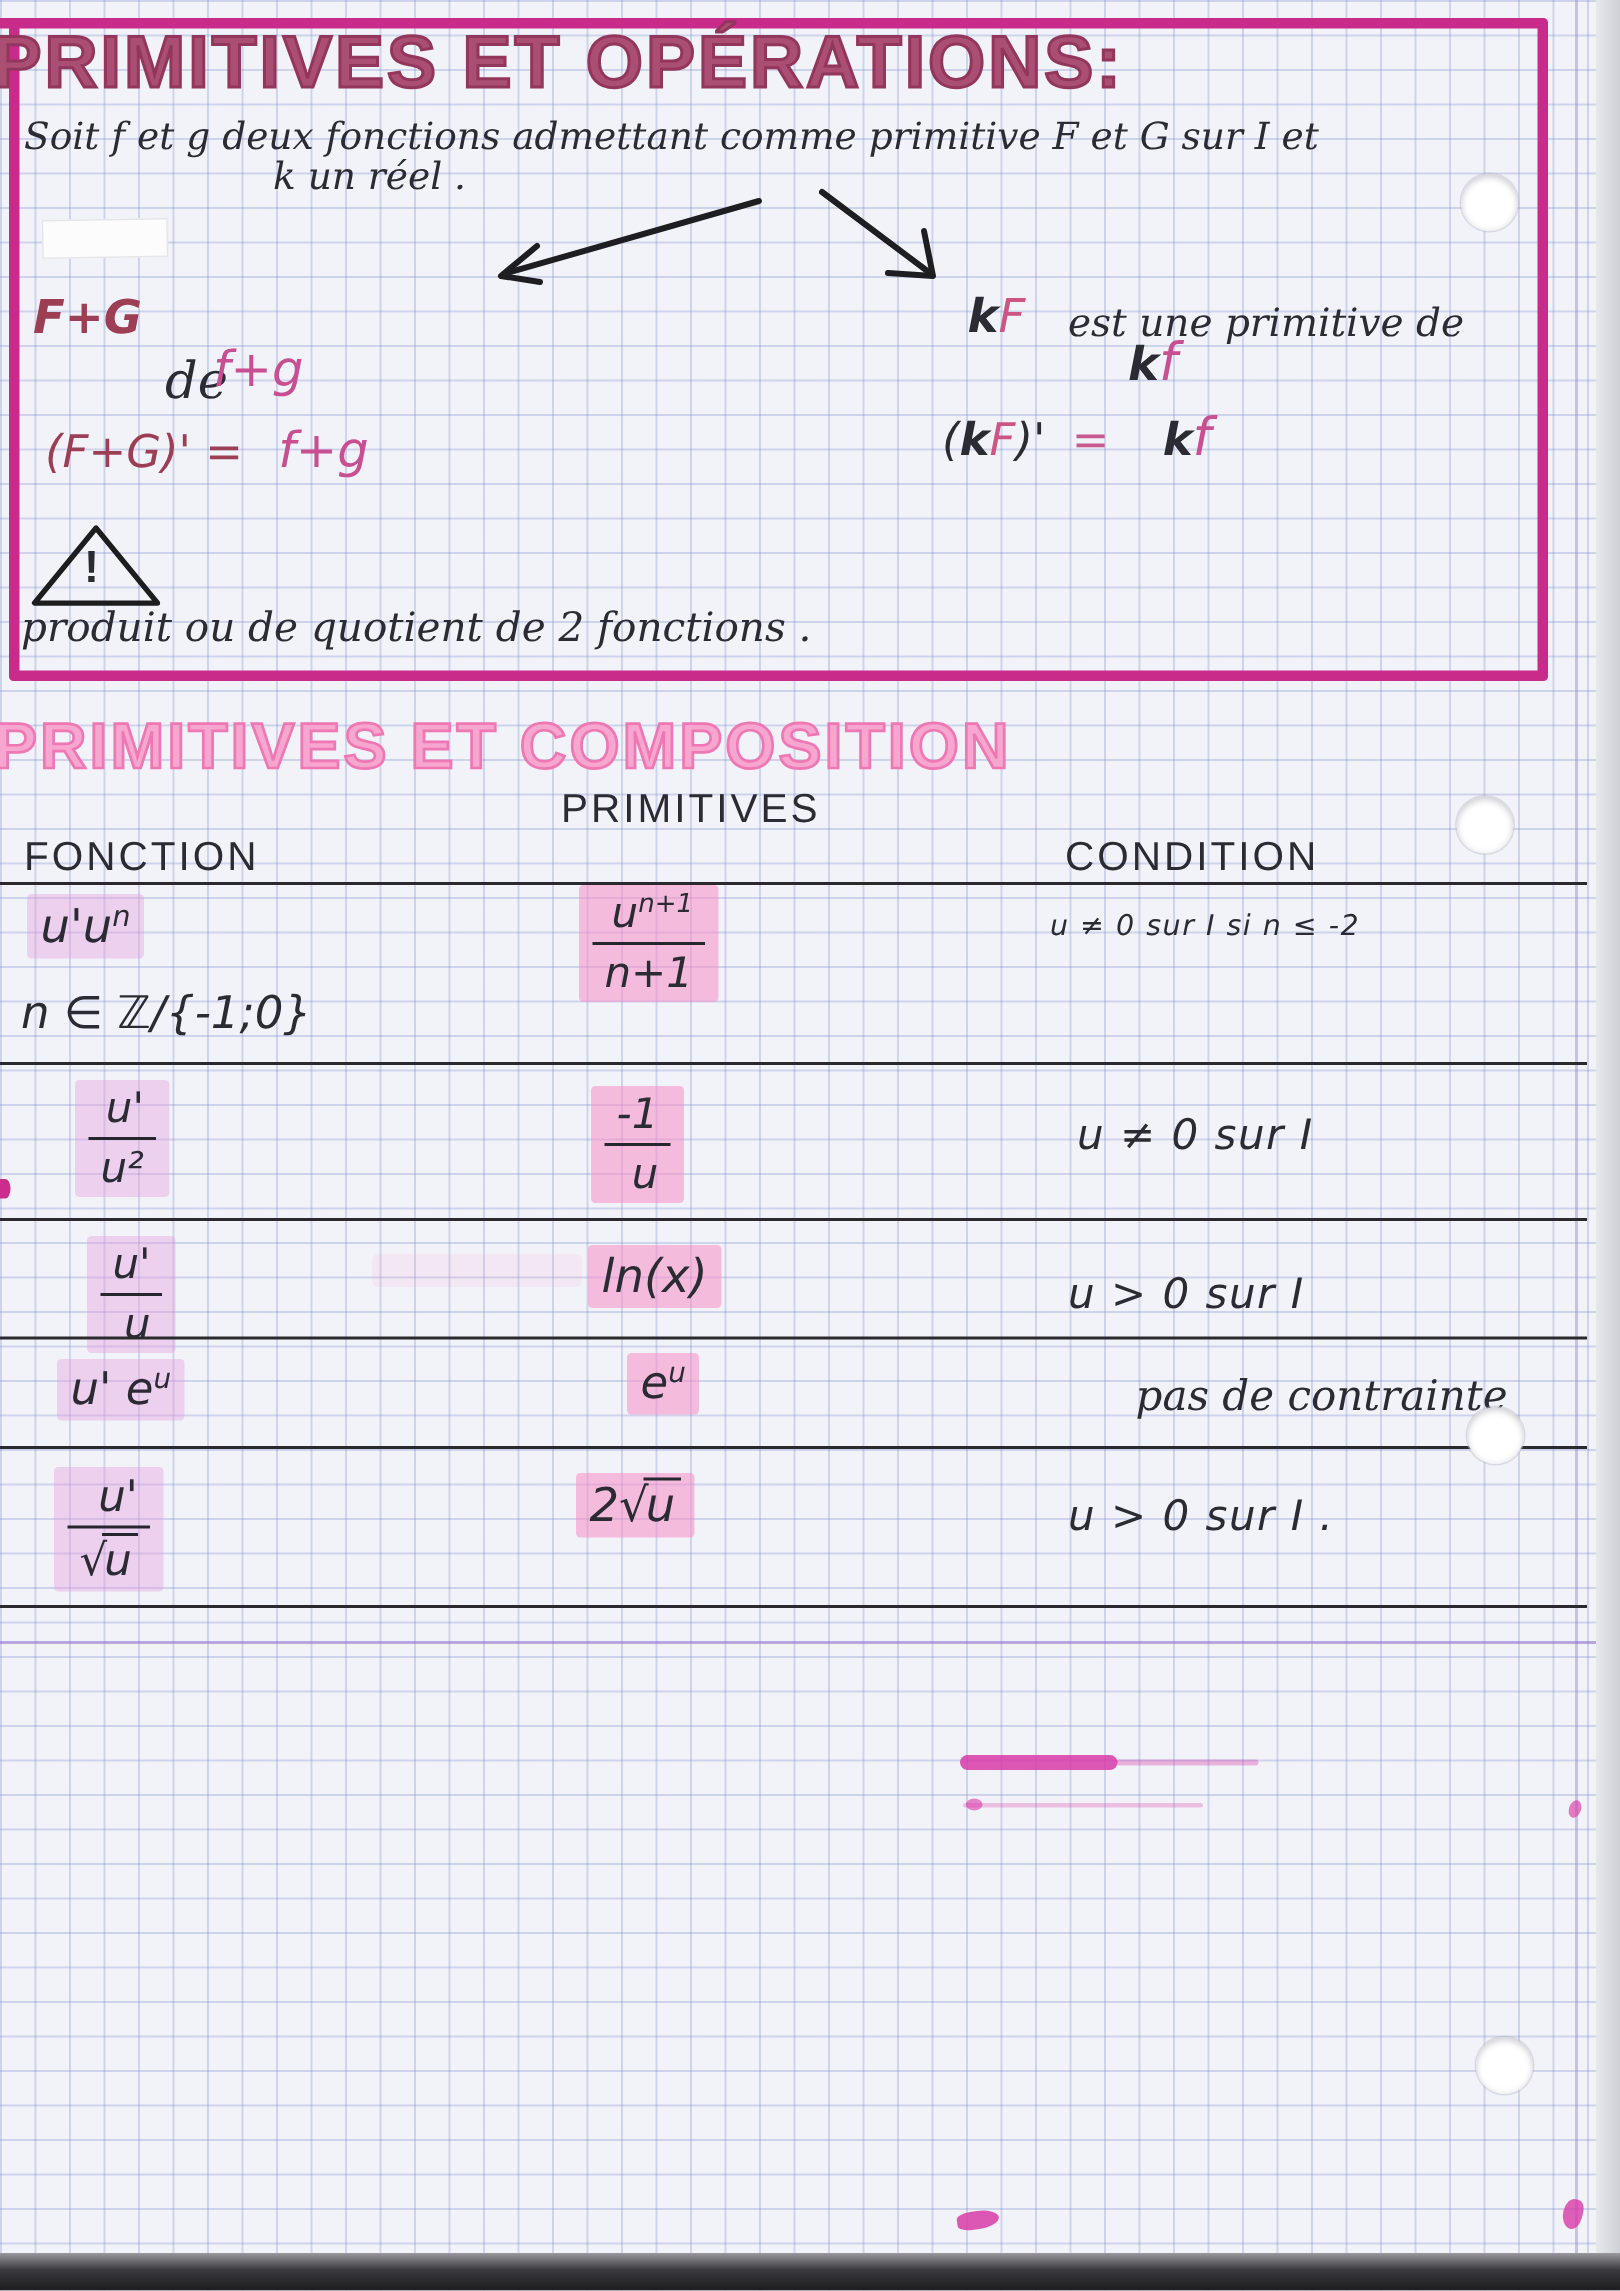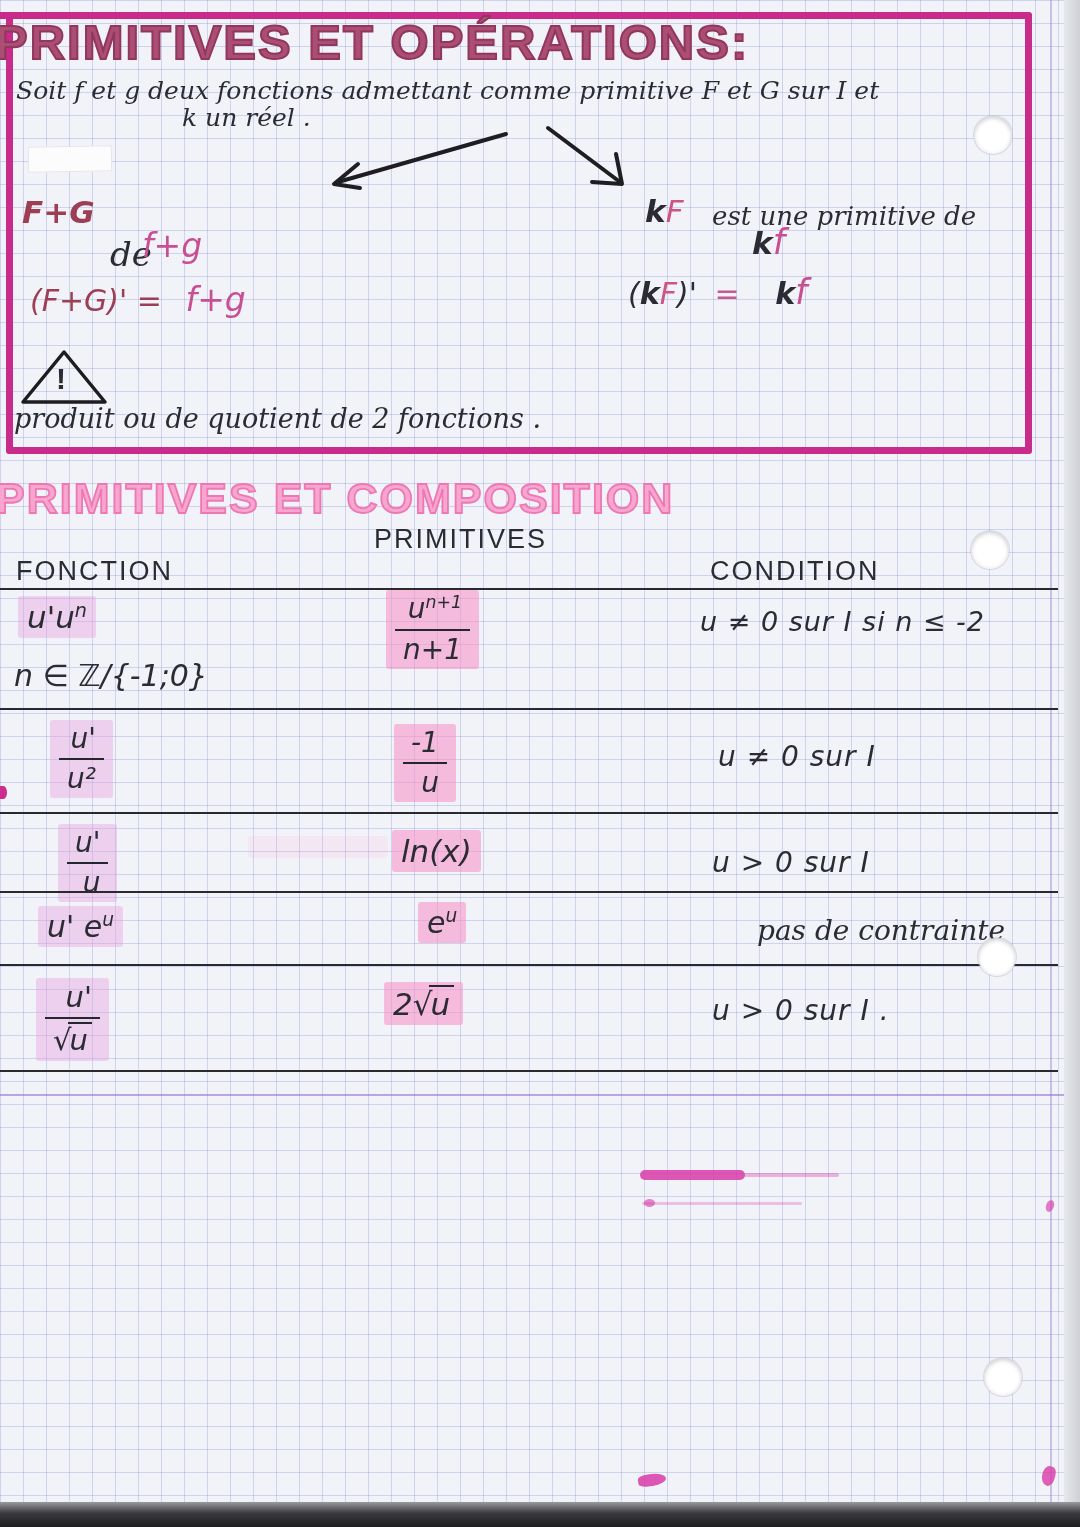--- a/index.html
+++ b/index.html
@@ -107,21 +107,21 @@
   <div class="rule" style="left:0; top:588px; width:1058px;"></div>
 
   <div class="abs math hl-l" style="left:18px; top:596px; font-size:31px;">
     <span>u'u</span><sup>n</sup>
   </div>
   <div class="abs math" style="left:14px; top:658px; font-size:30px;">n ∈ ℤ/{-1;0}</div>
   <div class="abs math hl-p frac" style="left:386px; top:590px; font-size:28px;">
     <span class="num"><span>u</span><sup>n+1</sup></span>
     <span class="den">n+1</span>
   </div>
-  <div class="abs math" style="left:700px; top:606px; font-size:27px; letter-spacing:1px;">u ≠ 0 sur I si n ≤ -2</div>
+  <div class="abs math" style="left:700px; top:606px; font-size:19px; letter-spacing:1px;">u ≠ 0 sur I si n ≤ -2</div>
   <div class="rule" style="left:0; top:708px; width:1058px;"></div>
 
   <div class="abs math hl-l frac" style="left:50px; top:720px; font-size:28px;">
     <span class="num">u'</span>
     <span class="den">u²</span>
   </div>
   <div class="abs math hl-p frac" style="left:394px; top:724px; font-size:28px;">
     <span class="num">-1</span>
     <span class="den">u</span>
   </div>

